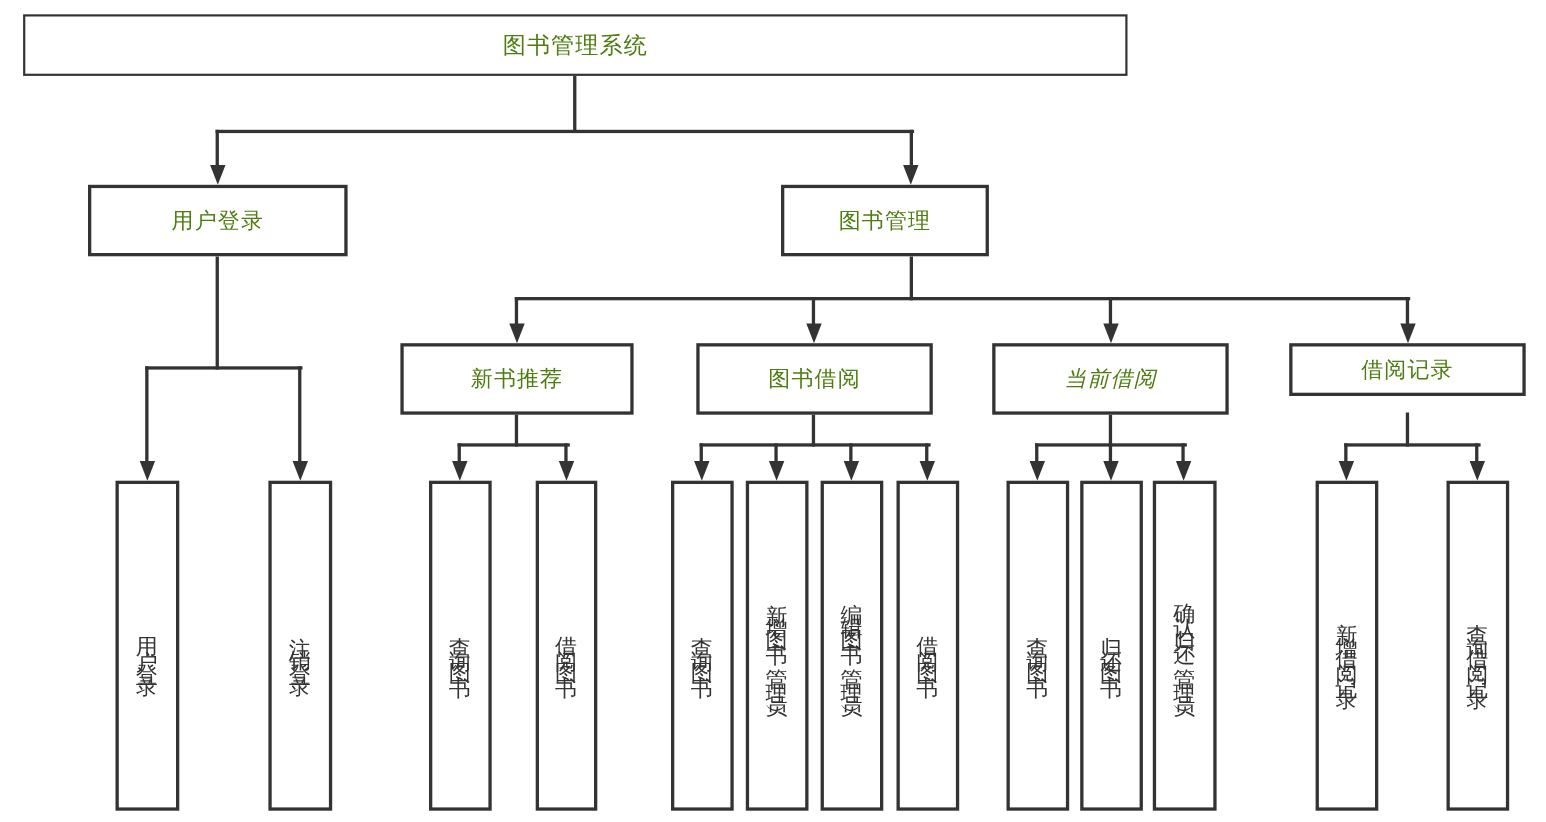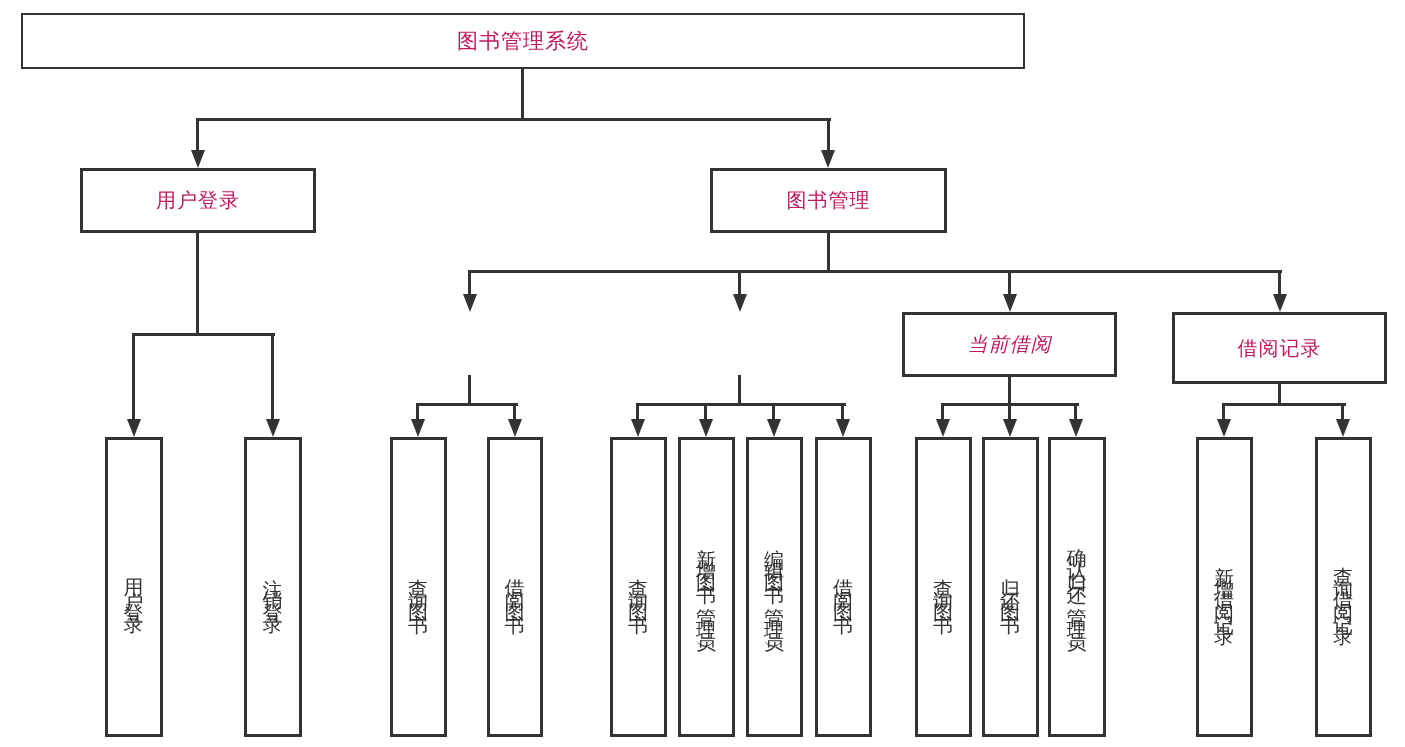--- a/index.html
+++ b/index.html
@@ -20,21 +20,21 @@
     box-sizing: border-box;
     background: #ffffff;
     border: 3px solid #333333;
     display: flex;
     align-items: center;
     justify-content: center;
   }
   .box.root { border-width: 2px; }
   .hlabel {
     font-size: 20px;
-    color: #be185d;
+    color: #4d7c0f;
     letter-spacing: 1px;
     white-space: nowrap;
   }
   .root .hlabel { font-size: 21px; }
   .vlabel {
     writing-mode: vertical-rl;
     text-orientation: mixed;
     font-size: 20px;
     color: #333333;
     letter-spacing: 12px;
@@ -128,28 +128,34 @@
   <div class="line" style="left:1341px; top:403px; width:3px; height:17px;"></div>
   <div class="arrow" style="left:1336px; top:419px;"></div>
 
   <div class="box root" style="left:21px; top:13px; width:1004px; height:56px;">
     <span class="hlabel">图书管理系统</span>
   </div>
 
   <div class="box" style="left:80px; top:168px; width:236px; height:65px;">
     <span class="hlabel">用户登录</span>
   </div>
-  <div class="box" style="left:710px; top:168px; width:237px; height:65px;">
+  <div class="box" style="left:710px; top:168px; width:189px; height:65px;">
     <span class="hlabel">图书管理</span>
   </div>
 
+  <div class="box" style="left:364px; top:312px; width:212px; height:65px;">
+    <span class="hlabel">新书推荐</span>
+  </div>
+  <div class="box" style="left:633px; top:312px; width:215px; height:65px;">
+    <span class="hlabel">图书借阅</span>
+  </div>
   <div class="box" style="left:902px; top:312px; width:215px; height:65px;font-style:italic;">
     <span class="hlabel">当前借阅</span>
   </div>
-  <div class="box" style="left:1172px; top:312px; width:215px; height:72px;">
+  <div class="box" style="left:1172px; top:312px; width:215px; height:48px;">
     <span class="hlabel">借阅记录</span>
   </div>
 
   <div class="box" style="left:105px; top:437px; width:58px; height:300px;">
     <span class="vlabel">用户登录</span>
   </div>
   <div class="box" style="left:244px; top:437px; width:58px; height:300px;">
     <span class="vlabel">注销登录</span>
   </div>
 

